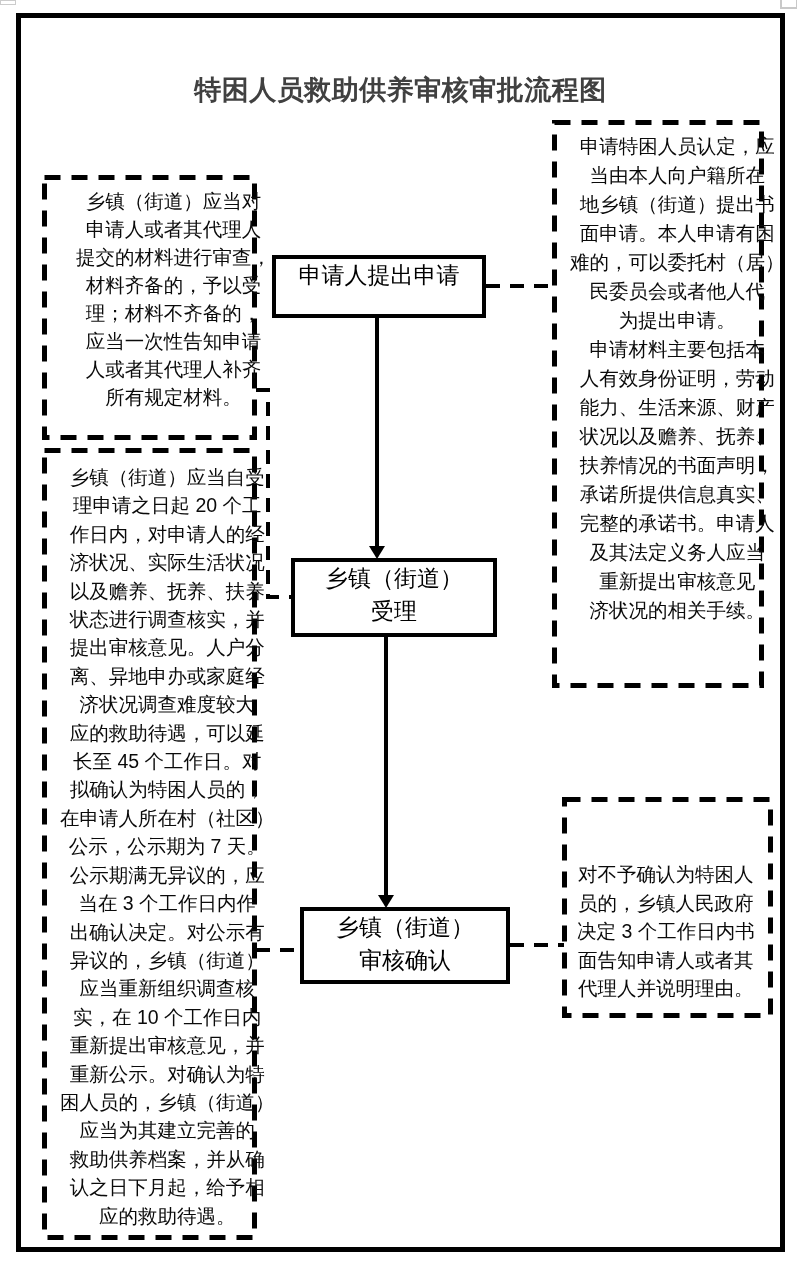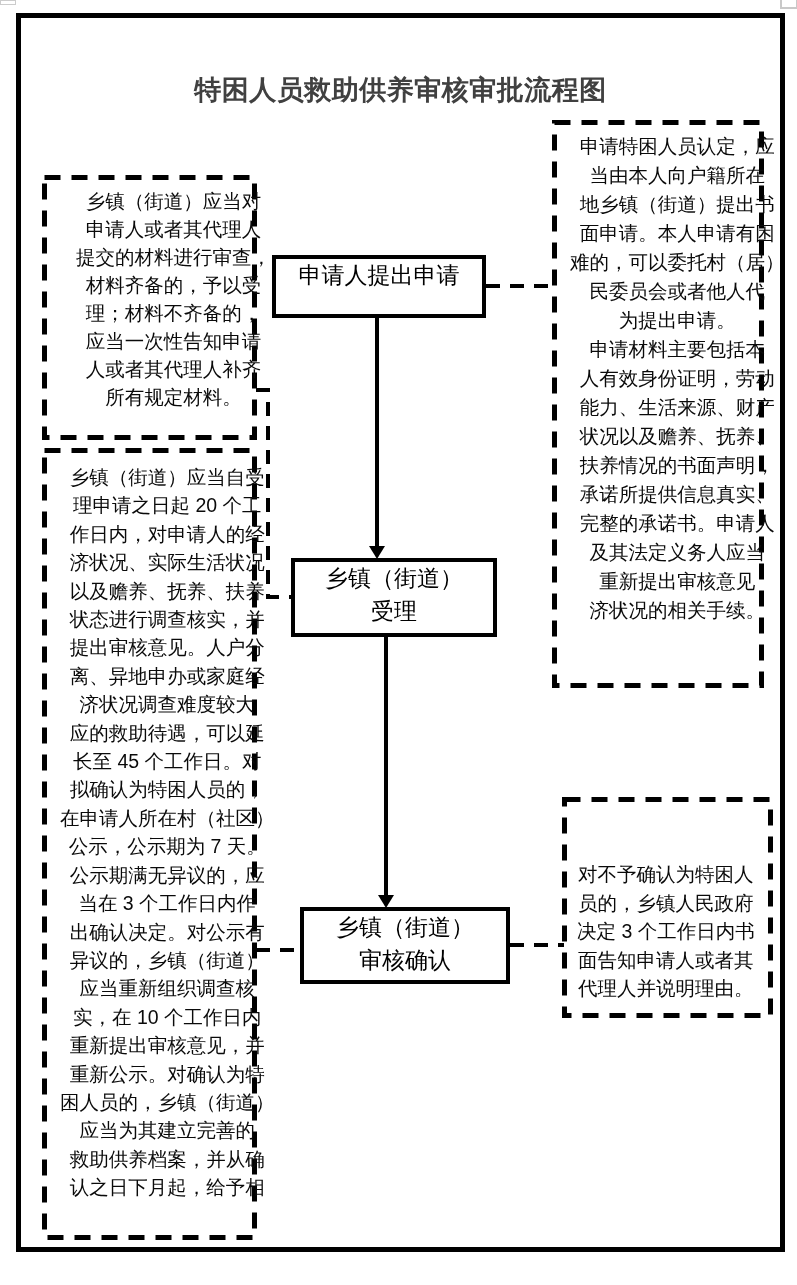--- a/index.html
+++ b/index.html
@@ -141,20 +141,21 @@
       <div class="tline">出确认决定。对公示有</div>
       <div class="tline">异议的，乡镇（街道）</div>
       <div class="tline">应当重新组织调查核</div>
       <div class="tline">实，在 10 个工作日内</div>
       <div class="tline">重新提出审核意见，并</div>
       <div class="tline">重新公示。对确认为特</div>
       <div class="tline">困人员的，乡镇（街道）</div>
       <div class="tline">应当为其建立完善的</div>
       <div class="tline">救助供养档案，并从确</div>
       <div class="tline">认之日下月起，给予相</div>
+      <div class="tline">应的救助待遇。</div>
     </div>
 
   <div class="note" id="note-tr">
       <div class="tline">申请特困人员认定，应</div>
       <div class="tline">当由本人向户籍所在</div>
       <div class="tline">地乡镇（街道）提出书</div>
       <div class="tline">面申请。本人申请有困</div>
       <div class="tline">难的，可以委托村（居）</div>
       <div class="tline">民委员会或者他人代</div>
       <div class="tline">为提出申请。</div>

